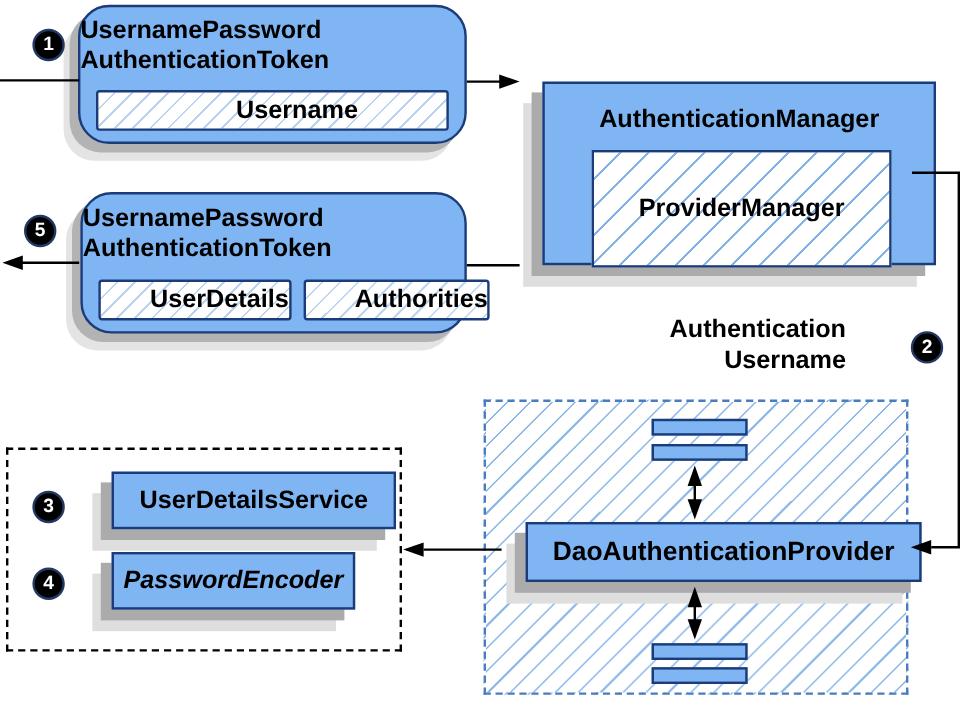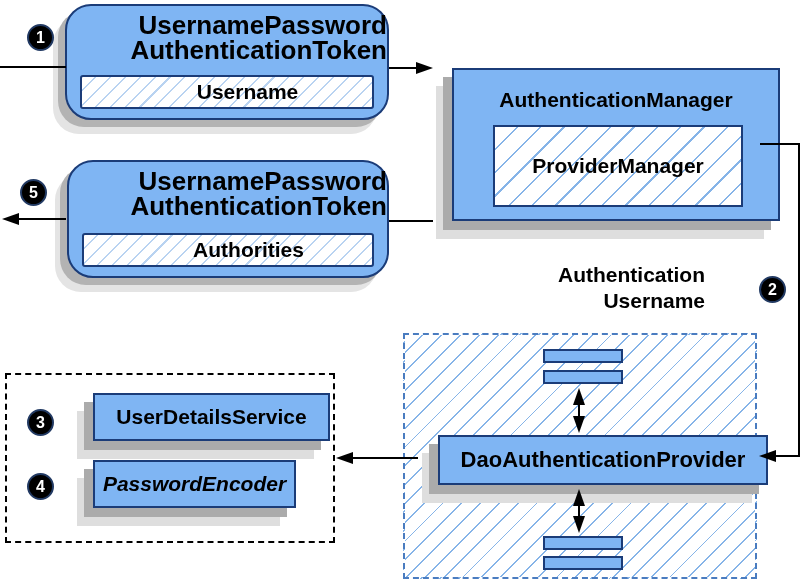--- a/index.html
+++ b/index.html
@@ -42,22 +42,22 @@
   .token {
     position: absolute;
     background: var(--node-fill);
     border: 2px solid var(--node-border);
     border-radius: 26px;
     box-shadow: -7px 7px 0 #b3b3b3, -12px 14px 0 #e4e4e4;
     z-index: 2;
   }
   .token .title {
     margin-top: 7px;
-    text-align: right;
-    font-size: 26px;
+    text-align: left;
+    font-size: 21px;
     line-height: 25px;
   }
   .token .fields {
     position: absolute;
     left: 13px; right: 13px; bottom: 9px;
     height: 34px;
     display: flex;
     gap: 10px;
   }
   .field {
@@ -83,21 +83,21 @@
     margin-left: 20px;
   }
   .auth-manager .title {
     margin-top: 18px;
     text-align: center;
     font-size: 21px;
   }
   .inner-hatch-box {
     position: absolute;
     left: 39px; top: 55px;
-    width: 250px; height: 82px;
+    width: 250px; height: 98px;
     border: 2px solid var(--node-border);
     background:
       repeating-linear-gradient(135deg, transparent 0 15px, var(--hatch-line) 15px 16.5px),
       #ffffff;
     display: flex;
     align-items: center;
     justify-content: center;
     font-size: 21px;
   }
   .label-node {
@@ -179,20 +179,21 @@
     <div class="title">AuthenticationManager</div>
     <div class="inner-hatch-box">ProviderManager</div>
   </div>
 
   <div class="token" style="left:67px; top:160px; width:322px; height:118px;">
     <div class="title">
       <div>UsernamePassword</div>
       <div>AuthenticationToken</div>
     </div>
     <div class="fields">
+      <div class="field">UserDetails</div>
       <div class="field">Authorities</div>
     </div>
   </div>
 
   <div class="providers-label">
     <div>Authentication</div>
     <div>Username</div>
   </div>
 
   <div class="bar" style="left:543px; top:349px;"></div>

